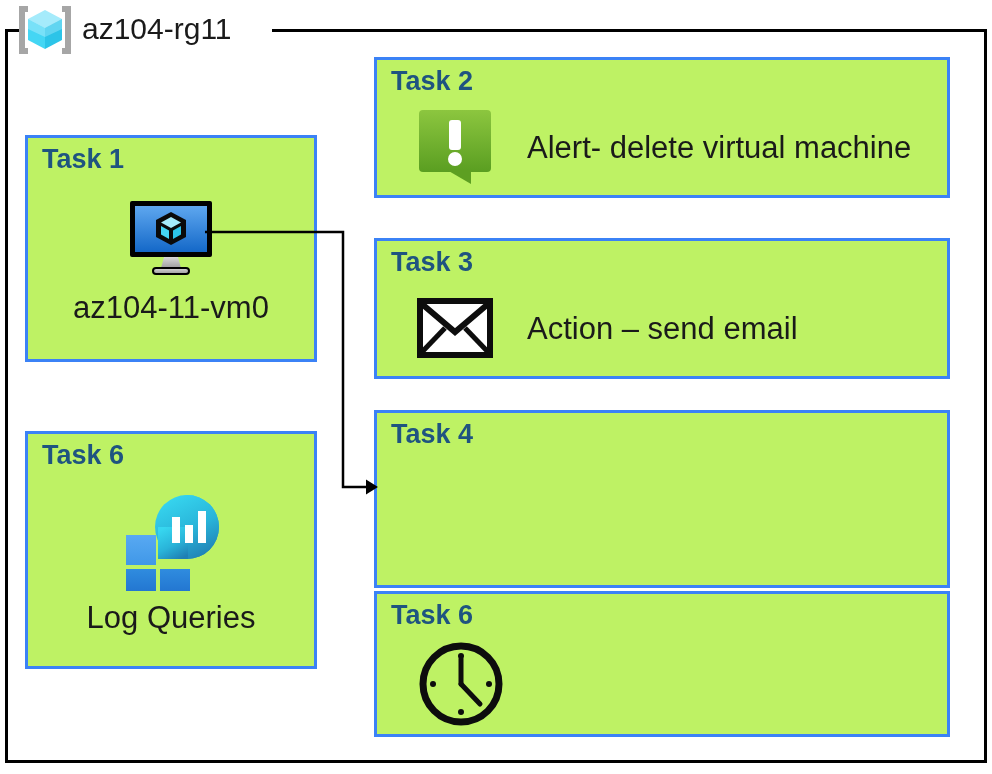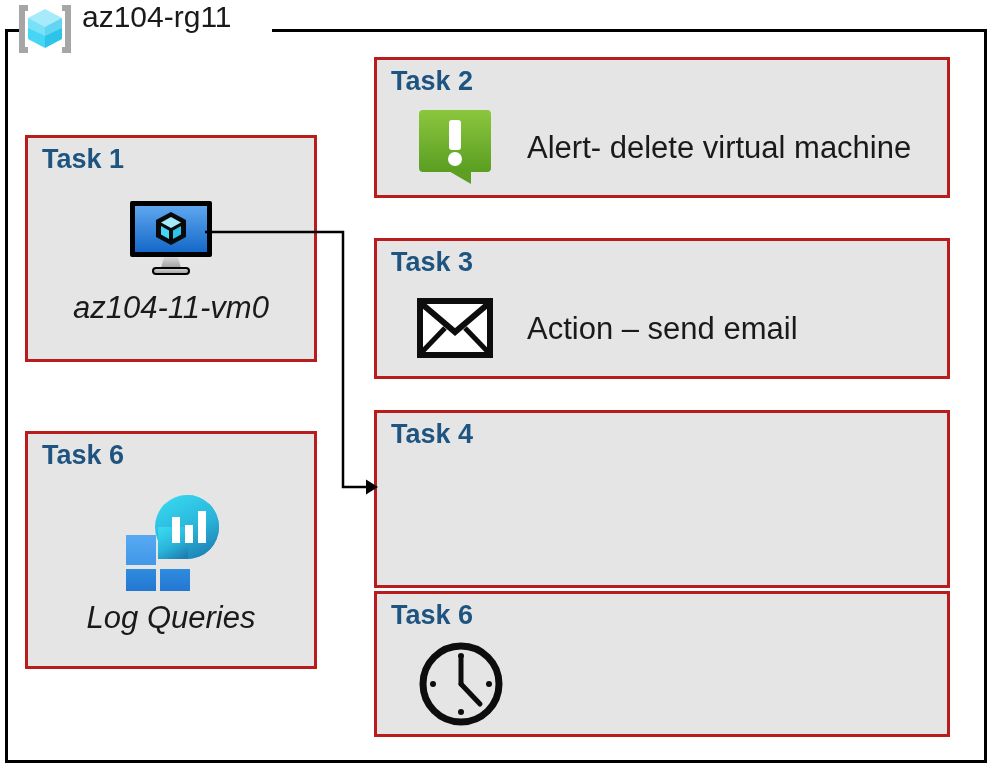--- a/index.html
+++ b/index.html
@@ -45,42 +45,43 @@
     background: #000000;
   }
 
   
   #rg-label {
     position: absolute;
     left: 14px;
     top: 2px;
     height: 56px;
     display: flex;
+    align-items: center;
     gap: 6px;
   }
   #rg-icon {
     width: 62px;
     height: 54px;
     display: block;
   }
   #rg-name {
     font-size: 30px;
     color: #1a1a1a;
     letter-spacing: 0px;
     white-space: nowrap;
     line-height: 1;
     padding-bottom: 3px;
   }
 
   
   .card {
     position: absolute;
     box-sizing: border-box;
-    background: #e5e5e5;
-    border: 3px solid #b91c1c;
+    background: #bef264;
+    border: 3px solid #3b82f6;
   }
   .card-title {
     position: absolute;
     left: 14px;
     top: 6px;
     font-size: 27px;
     font-weight: bold;
     color: #1f5480;
     letter-spacing: 0px;
     white-space: nowrap;
@@ -95,21 +96,20 @@
     justify-content: center;
     align-items: center;
   }
   .card-left .card-caption {
     position: absolute;
     left: 0; right: 0;
     text-align: center;
     font-size: 31px;
     color: #1a1a1a;
     white-space: nowrap;
-    font-style: italic;
   }
 
   #card-task1 { left: 25px; top: 135px; height: 227px; }
   #card-task1 .icon-slot { top: 56px; height: 86px; }
   #card-task1 .card-caption { top: 152px; }
 
   #card-task6 { left: 25px; top: 431px; height: 238px; }
   #card-task6 .icon-slot { top: 52px; height: 110px; }
   #card-task6 .card-caption { top: 166px; }
 

